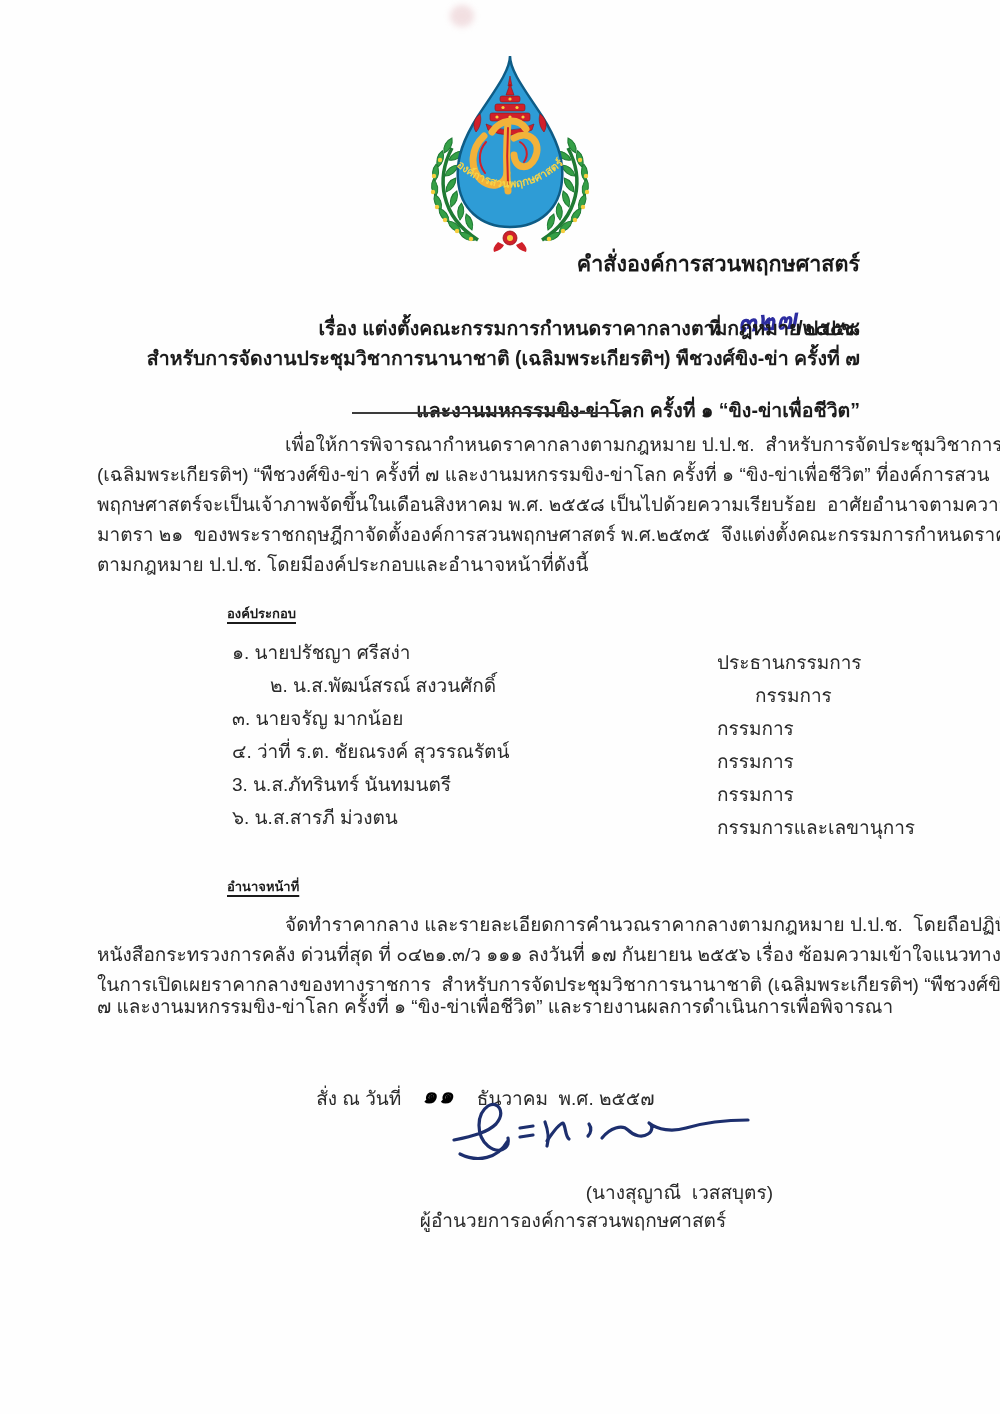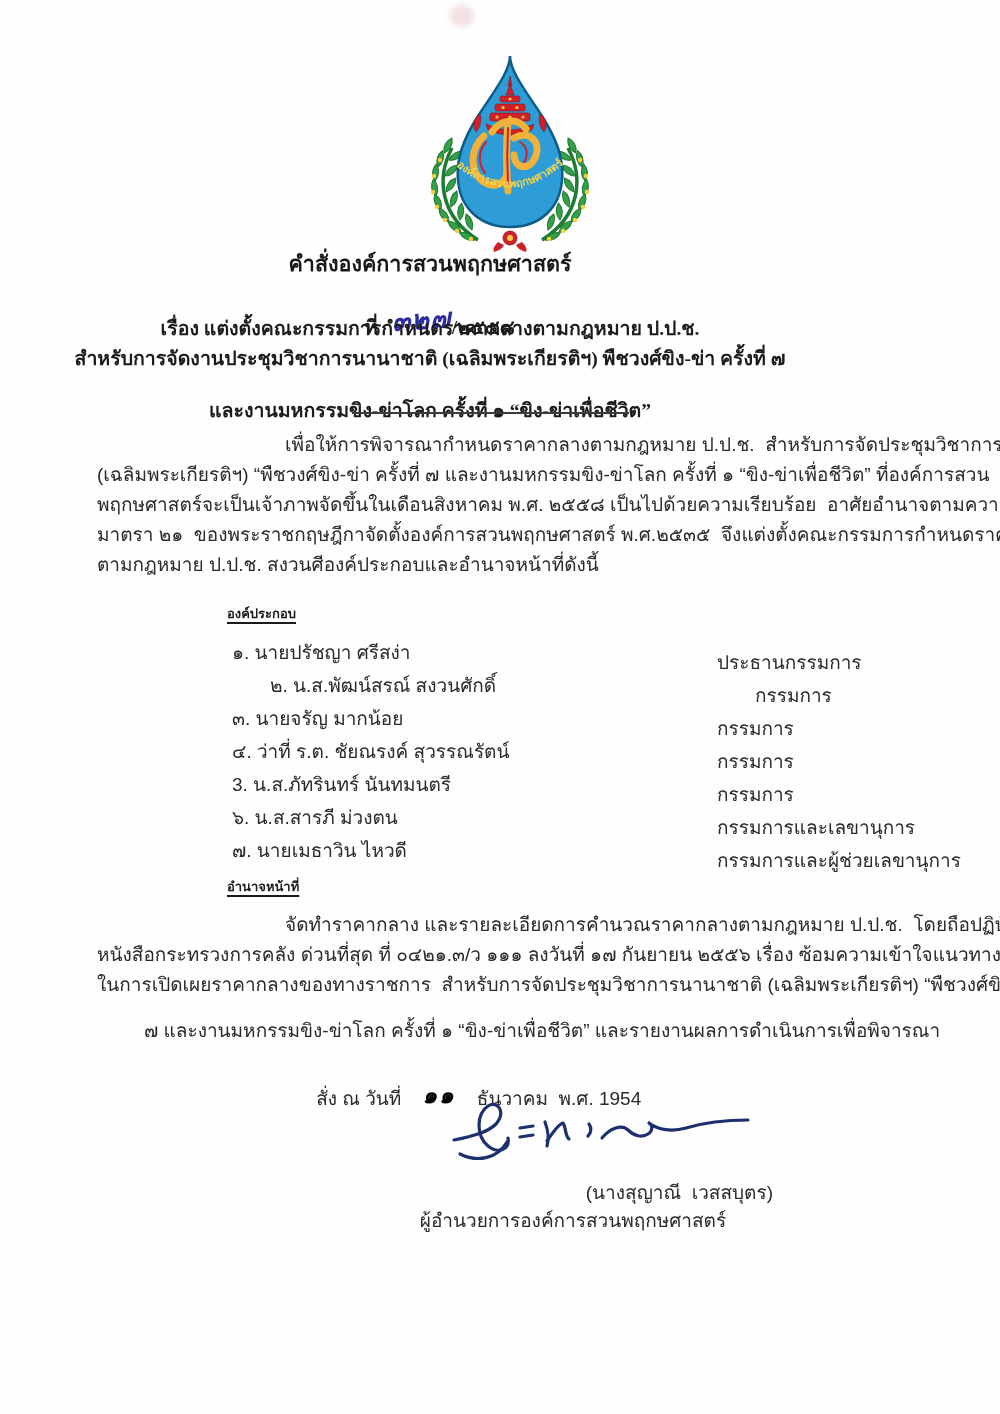--- a/index.html
+++ b/index.html
@@ -6,21 +6,21 @@
   .page{
     position:relative;
     width:1000px;height:1414px;
     margin:0 auto;
     background:#fefefe;
     overflow:hidden;
     font-family:"Liberation Sans", sans-serif;
     color:#262626;
   }
   .abs{position:absolute;white-space:pre;}
-  .center{left:0;width:860px;text-align:center;font-family:Liberation Serif, serif;}
+  .center{left:0;width:860px;text-align:right;}
   .t{font-size:19px;line-height:30px;color:#2a2a2a;}
   .bold{font-weight:bold;color:#1c1c1c;}
   .doc-title{font-size:21.5px;font-weight:bold;color:#181818;}
   .subject{font-size:19.5px;font-weight:bold;color:#1b1b1b;}
   .heading{
     font-size:13px;font-weight:bold;color:#1b1b1b;
     text-decoration:underline;
     text-underline-offset:4px;
     text-decoration-thickness:1.5px;
   }
@@ -160,21 +160,21 @@
   <div class="abs center subject" style="top:313px;">เรื่อง แต่งตั้งคณะกรรมการกำหนดราคากลางตามกฎหมาย ป.ป.ช.</div>
   <div class="abs center subject" style="top:343px;">สำหรับการจัดงานประชุมวิชาการนานาชาติ (เฉลิมพระเกียรติฯ) พืชวงศ์ขิง-ข่า ครั้งที่ ๗</div>
   <div class="abs center subject" style="top:395px;">และงานมหกรรมขิง-ข่าโลก ครั้งที่ ๑ “ขิง-ข่าเพื่อชีวิต”</div>
 
   <div class="divider" style="left:352px;top:412px;width:277px;"></div>
 
   <div class="abs t indent1" style="left:97px;top:430px;">เพื่อให้การพิจารณากำหนดราคากลางตามกฎหมาย ป.ป.ช.  สำหรับการจัดประชุมวิชาการนานาชาติ</div>
   <div class="abs t" style="left:97px;top:460px;">(เฉลิมพระเกียรติฯ) “พืชวงศ์ขิง-ข่า ครั้งที่ ๗ และงานมหกรรมขิง-ข่าโลก ครั้งที่ ๑ “ขิง-ข่าเพื่อชีวิต” ที่องค์การสวน</div>
   <div class="abs t" style="left:97px;top:490px;">พฤกษศาสตร์จะเป็นเจ้าภาพจัดขึ้นในเดือนสิงหาคม พ.ศ. ๒๕๕๘ เป็นไปด้วยความเรียบร้อย  อาศัยอำนาจตามความใน</div>
   <div class="abs t" style="left:97px;top:520px;">มาตรา ๒๑  ของพระราชกฤษฎีกาจัดตั้งองค์การสวนพฤกษศาสตร์ พ.ศ.๒๕๓๕  จึงแต่งตั้งคณะกรรมการกำหนดราคากลาง</div>
-  <div class="abs t" style="left:97px;top:550px;">ตามกฎหมาย ป.ป.ช. สงวนศีองค์ประกอบและอำนาจหน้าที่ดังนี้</div>
+  <div class="abs t" style="left:97px;top:550px;">ตามกฎหมาย ป.ป.ช. โดยมีองค์ประกอบและอำนาจหน้าที่ดังนี้</div>
 
   <div class="abs heading" style="left:227px;top:603px;">องค์ประกอบ</div>
 
   <div class="row t" style="top:638px;">
     <span>๑. นายปรัชญา  ศรีสง่า</span>
     <span class="role">ประธานกรรมการ</span>
   </div>
   <div class="row t" style="top:671px;margin-left:38px;">
     <span>๒. น.ส.พัฒน์สรณ์  สงวนศักดิ์</span>
     <span class="role">กรรมการ</span>
@@ -188,34 +188,30 @@
     <span class="role">กรรมการ</span>
   </div>
   <div class="row t" style="top:770px;">
     <span>3. น.ส.ภัทรินทร์  นันทมนตรี</span>
     <span class="role">กรรมการ</span>
   </div>
   <div class="row t" style="top:803px;">
     <span>๖. น.ส.สารภี  ม่วงตน</span>
     <span class="role">กรรมการและเลขานุการ</span>
   </div>
-  <div class="row t" style="top:836px;">
-    <span>๗. นายเมธาวิน  ไหวดี</span>
-    <span class="role">กรรมการและผู้ช่วยเลขานุการ</span>
-  </div>
 
   <div class="abs heading" style="left:227px;top:876px;">อำนาจหน้าที่</div>
 
   <div class="abs t indent1" style="left:97px;top:910px;">จัดทำราคากลาง และรายละเอียดการคำนวณราคากลางตามกฎหมาย ป.ป.ช.  โดยถือปฏิบัติตาม</div>
   <div class="abs t" style="left:97px;top:940px;">หนังสือกระทรวงการคลัง ด่วนที่สุด ที่ ๐๔๒๑.๓/ว ๑๑๑ ลงวันที่ ๑๗ กันยายน ๒๕๕๖ เรื่อง ซ้อมความเข้าใจแนวทางปฏิบัติ</div>
   <div class="abs t" style="left:97px;top:970px;">ในการเปิดเผยราคากลางของทางราชการ  สำหรับการจัดประชุมวิชาการนานาชาติ (เฉลิมพระเกียรติฯ) “พืชวงศ์ขิง-ข่า ครั้งที่</div>
-  <div class="abs t" style="left:97px;top:1016px;margin-left:47px;">๗ และงานมหกรรมขิง-ข่าโลก ครั้งที่ ๑ “ขิง-ข่าเพื่อชีวิต” และรายงานผลการดำเนินการเพื่อพิจารณา</div>
+  <div class="abs t" style="left:97px;top:992px;">๗ และงานมหกรรมขิง-ข่าโลก ครั้งที่ ๑ “ขิง-ข่าเพื่อชีวิต” และรายงานผลการดำเนินการเพื่อพิจารณา</div>
 
   <div class="abs t" style="left:295px;top:1052px;">
-    <span>สั่ง ณ วันที่</span><span>    </span><span class="hand hand-day" style="color: #000000;">๑๑</span><span>    </span><span>ธันวาคม  พ.ศ. 1954</span>
+    <span>สั่ง ณ วันที่</span><span>    </span><span class="hand hand-day" style="color: #000000;">๑๑</span><span>    </span><span>ธันวาคม  พ.ศ. ๒๕๕๗</span>
   </div>
 
   <svg class="abs" style="left:448px;top:1096px;" width="312" height="72" viewBox="0 0 312 72">
     <g fill="none" stroke-width="3.2" stroke-linecap="round" stroke-linejoin="round" stroke="#1d2f6e">
       <path d="M6,44 C26,40 40,36 48,28 C58,16 50,4 40,10 C28,18 28,40 40,50 C50,58 62,54 60,42"></path>
       <path d="M12,58 C30,67 50,62 59,46"></path>
       <path d="M72,32 L85,30"></path>
       <path d="M72,41 L85,39"></path>
       <path d="M97,26 C100,34 101,44 99,50"></path>
       <path d="M99,45 C105,36 111,28 115,27 C118,31 117,40 121,43"></path>

